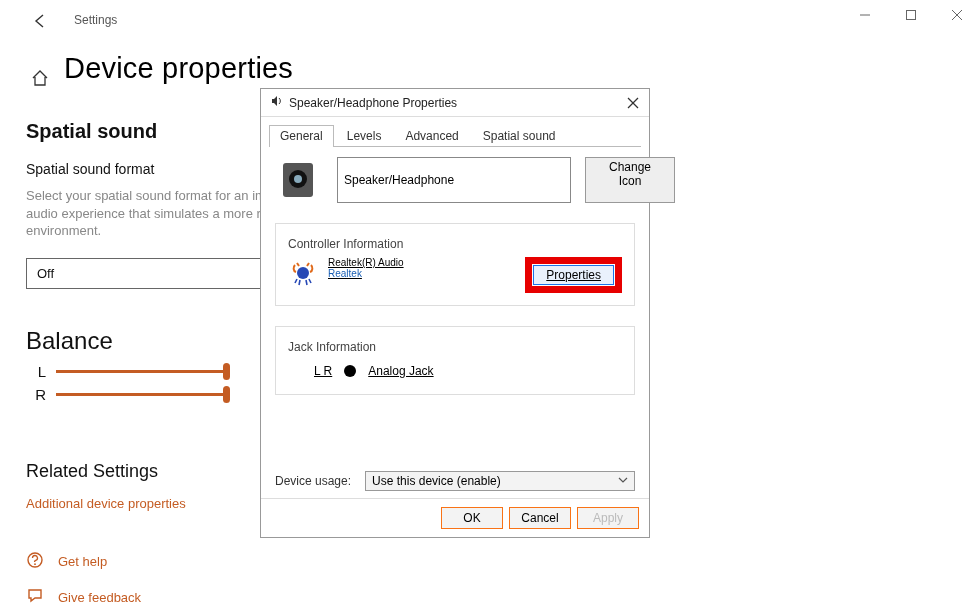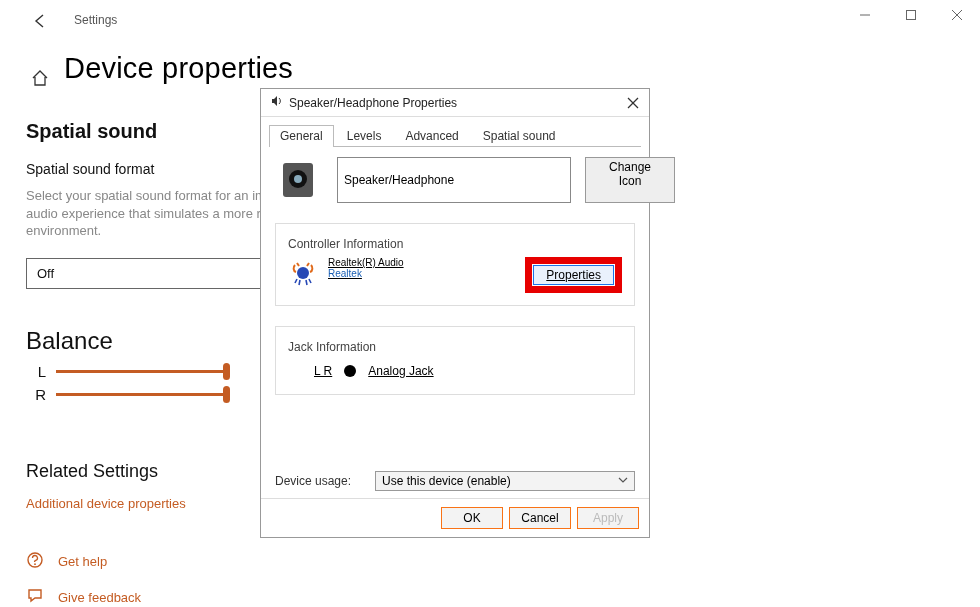--- a/index.html
+++ b/index.html
@@ -54,21 +54,21 @@
   .fieldset { border: 1px solid #ddd; margin-top: 20px; padding: 10px 12px 12px; text-decoration: underline; }
   .fieldset-title { font-size: 12px; color: #444; margin: -18px 0 6px -4px; background: #fff; display: inline-block; padding: 0 4px; }
   .ctrl-row { display: flex; align-items: flex-start; gap: 10px; }
   .crab-icon { width: 30px; height: 30px; flex: 0 0 30px; }
   .ctrl-col { font-size: 10px; }
   .ctrl-vendor { color: #1a5fb4; }
   .props-btn-wrap { margin-left: auto; border: 7px solid #e70000; padding: 1px; }
   .props-btn { font-size: 12px; padding: 2px 12px; border: 1px solid #1a73e8; background: #e9f1fc; }
   .jack-row { font-size: 12px; padding: 4px 6px 4px 26px; display: flex; align-items: center; gap: 12px; }
   .jack-dot { width: 12px; height: 12px; border-radius: 50%; background: #000; display: inline-block;}
-  .usage-row { display: flex; align-items: center; gap: 24px; margin-top: 76px; }
+  .usage-row { display: flex; align-items: center; gap: 14px; margin-top: 76px; }
   .usage-lbl { font-size: 12px; color: #333; }
   .usage-sel { flex: 1; font-size: 12px; padding: 2px 6px; border: 1px solid #999; background: #f3f3f3; display: flex; justify-content: space-between; align-items: center;}
   .dlg-buttons { display: flex; justify-content: flex-end; gap: 6px; padding: 8px 10px; border-top: 1px solid #ddd; }
   .dlg-btn { font-size: 12px; width: 62px; padding: 3px 4px; border: 1px solid #f97316; background: #f3f3f3; text-align:center;}
   .dlg-btn.disabled { color: #bbb; }
 </style>
 </head>
 <body>
 
 <div class="window-bar">

